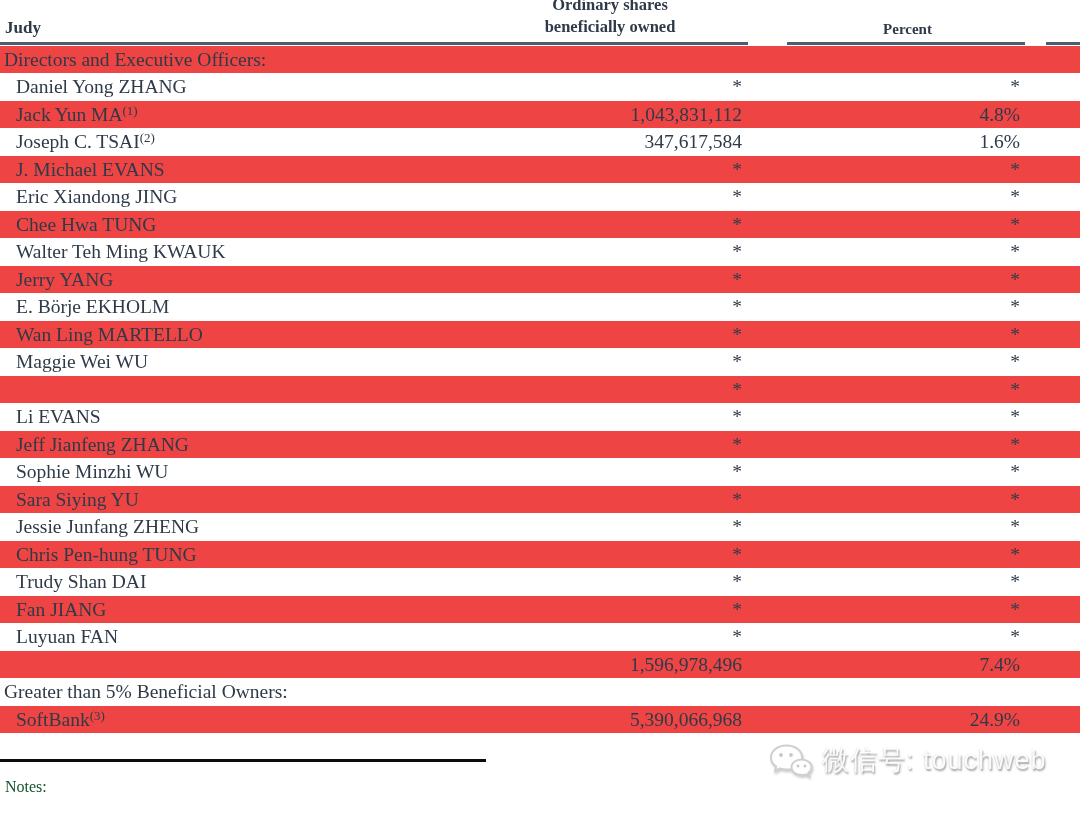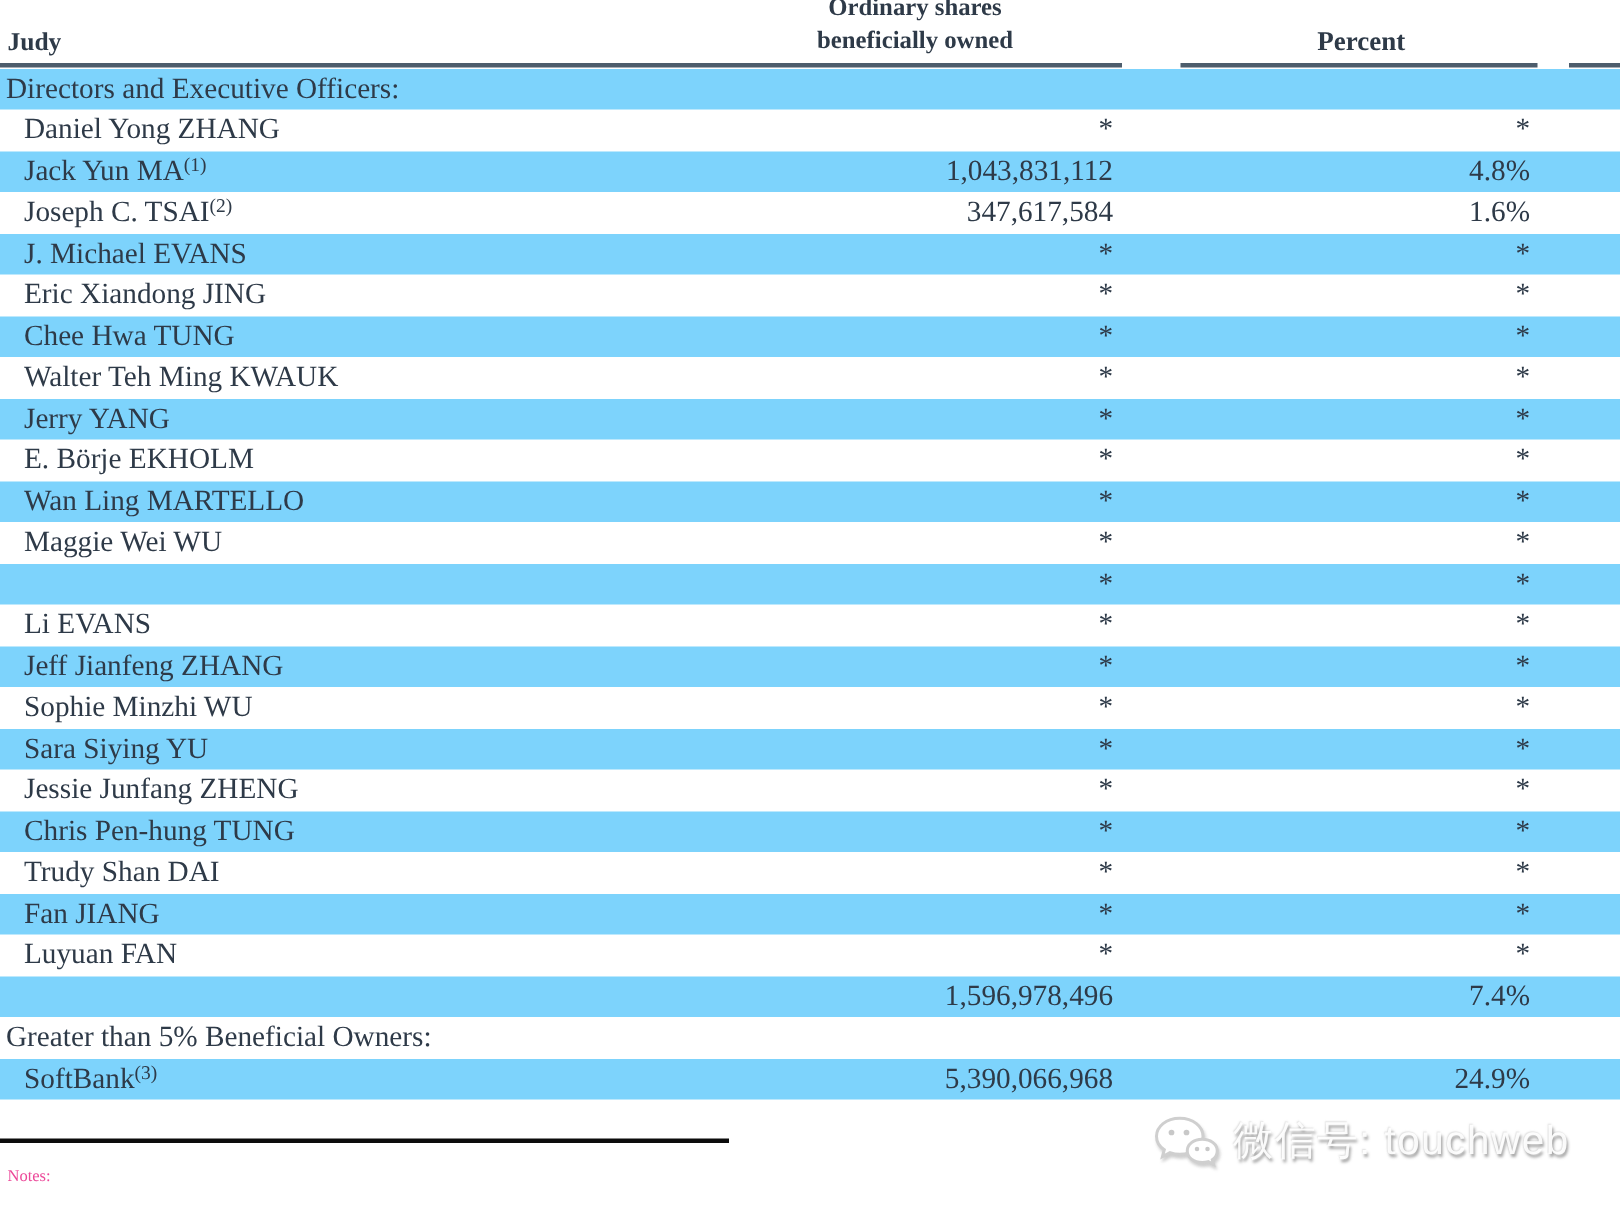--- a/index.html
+++ b/index.html
@@ -10,40 +10,40 @@
     color:#2e3a48;
   }
   .page{position:absolute;inset:0;}
 
   
   .thead{position:absolute;left:0;top:0;width:1080px;height:45px;}
   .th-name{position:absolute;left:5px;bottom:7px;font-weight:bold;font-size:17px;}
   .th-shares{position:absolute;left:455px;top:-6px;width:310px;text-align:center;
              font-weight:bold;font-size:16.5px;line-height:22px;}
   .th-percent{position:absolute;left:790px;bottom:7px;width:235px;text-align:center;
-              font-weight:bold;font-size:18px;}
+              font-weight:bold;font-size:15px;}
   .rule{position:absolute;top:42px;height:2.5px;background:#4d5d6c;}
   .rule.seg1{left:0;width:748px;}
   .rule.seg2{left:787px;width:238px;}
   .rule.seg3{left:1046px;width:34px;}
 
   
   .tbody{position:absolute;left:0;top:45.5px;width:1080px;}
   .row{position:relative;height:27.5px;line-height:27.5px;font-size:19.5px;width:1080px;}
-  .row.shade{background:#7dd3fc;}
+  .row.shade{background:#ef4444;}
   .cell{white-space:nowrap;}
   .cell.name{position:absolute;left:0;top:0;padding-left:4px;}
   .row.indent .cell.name{padding-left:16px;}
   .cell.shares{position:absolute;top:0;right:338px;text-align:right;}
   .cell.percent{position:absolute;top:0;right:60px;text-align:right;}
   sup.fnref{font-size:13px;line-height:0;vertical-align:6px;}
 
   
   .foot-sep{position:absolute;left:0;top:759px;width:486px;height:3px;background:#0c0c0c;}
-  .notes-label{position:absolute;left:5px;top:778px;font-size:11px;color:#ec4899;
+  .notes-label{position:absolute;left:5px;top:778px;font-size:16px;color:#14532d;
                font-family:"Liberation Serif","DejaVu Serif",serif;}
 
   
   .watermark{position:absolute;left:768px;top:742px;width:300px;height:56px;
              display:flex;align-items:flex-start;gap:8px;
              font-family:"Liberation Sans","DejaVu Sans",sans-serif;}
   .wm-icon{flex:0 0 auto;opacity:.85;filter:drop-shadow(1px 2px 1px rgba(150,150,150,.55));}
   .wm-text{font-size:27px;letter-spacing:1px;color:rgba(255,255,255,.92);
            text-shadow:1px 2px 2px rgba(130,130,130,.75), -0.5px -0.5px 1px rgba(170,170,170,.35);
            white-space:nowrap;}

